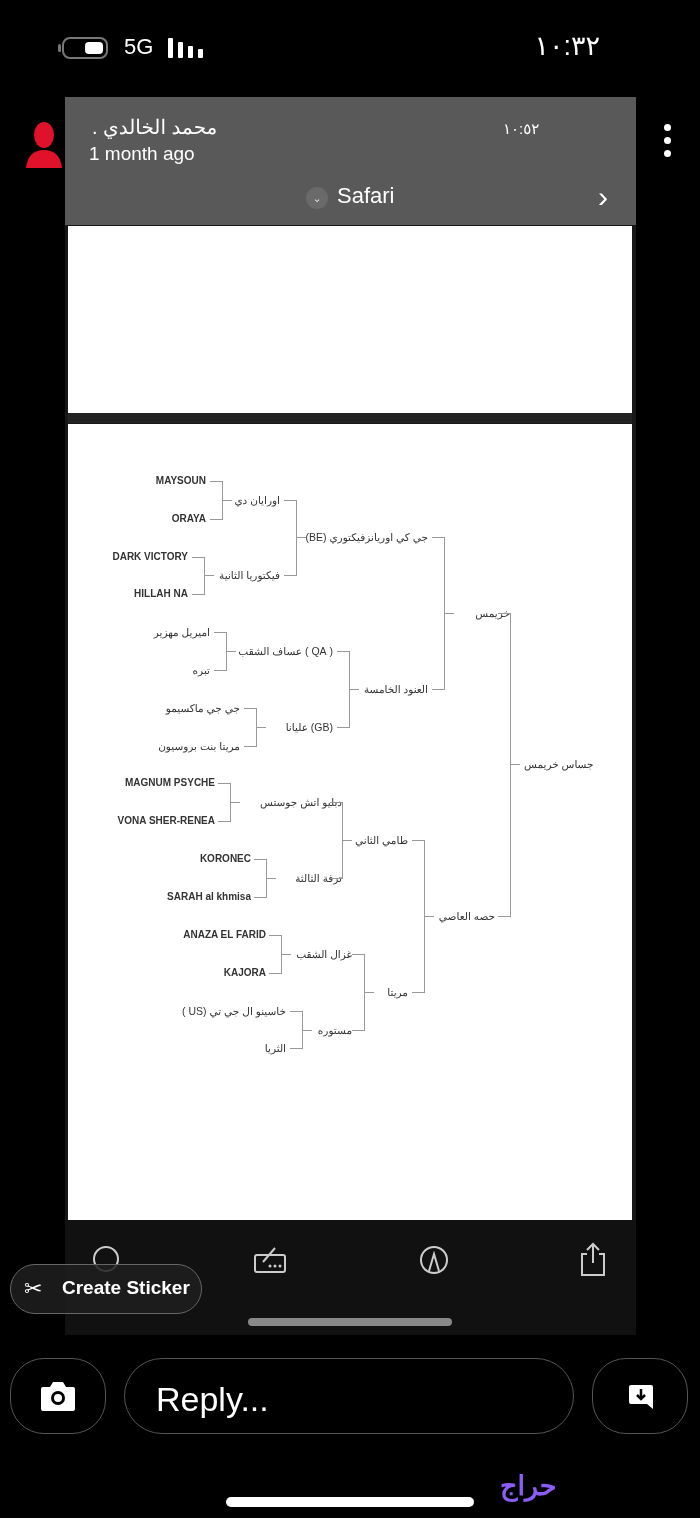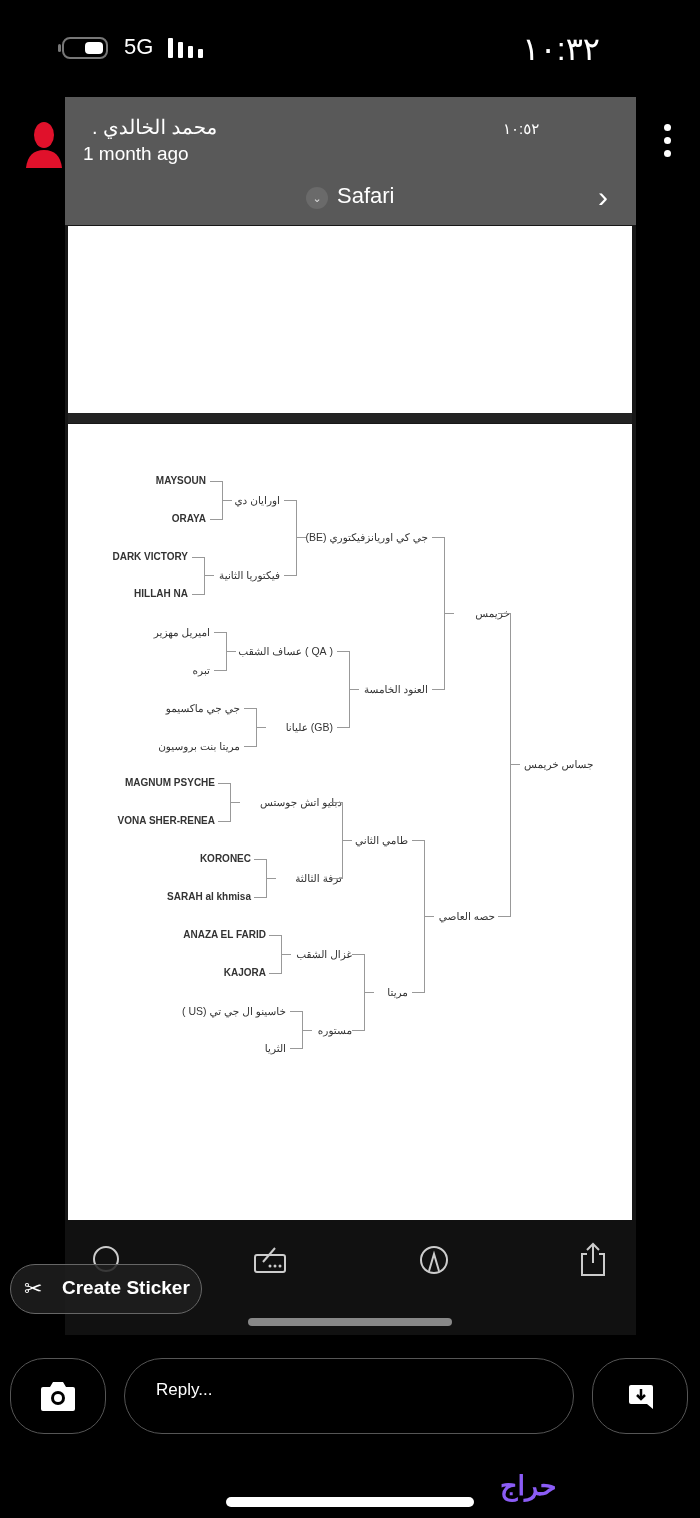--- a/index.html
+++ b/index.html
@@ -5,27 +5,27 @@
   html,body{margin:0;padding:0;background:#000;}
   body{width:700px;height:1518px;position:relative;overflow:hidden;font-family:"Liberation Sans",sans-serif;color:#fff;}
   .abs{position:absolute;}
   
   .battery{left:62px;top:37px;width:46px;height:22px;border:2px solid #777;border-radius:8px;box-sizing:border-box;}
   .battery .fill{position:absolute;right:3px;top:3px;width:18px;height:12px;background:#fff;border-radius:4px;}
   .battery-nub{left:58px;top:44px;width:3px;height:8px;background:#777;border-radius:2px;}
   .net{left:124px;top:34px;font-size:22px;}
   .bars{left:168px;top:38px;width:38px;height:20px;}
   .bars span{position:absolute;bottom:0;background:#fff;width:5px;border-radius:1px;}
-  .clock{right:100px;top:30px;font-size:32px;}
+  .clock{right:100px;top:30px;font-size:27px;}
   
   .story-card{left:65px;top:97px;width:571px;height:1238px;background:#171717;}
   .story-header{left:65px;top:97px;width:571px;height:128px;background:#595959;}
   .avatar{left:24px;top:120px;width:40px;height:50px;}
   .user-name{left:92px;top:115px;font-size:20px;direction:rtl;}
-  .time-ago{left:83px;top:143px;font-size:19px;}
+  .time-ago{left:89px;top:143px;font-size:19px;}
   .story-time{left:503px;top:120px;font-size:15px;}
   .menu-dots{left:662px;top:124px;width:12px;height:34px;}
   .menu-dots span{position:absolute;left:2px;width:7px;height:7px;border-radius:50%;background:#fff;}
   .safari-chip{left:306px;top:187px;width:22px;height:22px;border-radius:50%;background:#6a6a6a;color:#ddd;font-size:11px;text-align:center;line-height:22px;}
   .safari-label{left:337px;top:183px;font-size:22px;}
   .next-arrow{left:598px;top:180px;font-size:30px;}
   
   .page1{left:68px;top:226px;width:564px;height:187px;background:#fff;}
   .divider{left:68px;top:413px;width:564px;height:10px;background:#222;}
   .page2{left:68px;top:424px;width:564px;height:796px;background:#fff;}
@@ -35,21 +35,21 @@
   
   .toolbar{left:65px;top:1220px;width:571px;height:115px;background:#111;}
   .tb-icon{position:absolute;color:#ccc;}
   .sticker{left:10px;top:1264px;width:192px;height:50px;border:1.5px solid #666;border-radius:25px;background:rgba(30,30,30,.85);box-sizing:border-box;}
   .sticker-label{left:62px;top:1277px;font-size:19px;font-weight:bold;}
   .scissors{left:24px;top:1276px;font-size:22px;}
   .home-ind{left:248px;top:1318px;width:204px;height:8px;border-radius:4px;background:#888;}
   
   .cam-btn{left:10px;top:1358px;width:96px;height:76px;border:1.5px solid #555;border-radius:34px;box-sizing:border-box;}
   .reply{left:124px;top:1358px;width:450px;height:76px;border:1.5px solid #555;border-radius:38px;box-sizing:border-box;}
-  .reply-text{left:156px;top:1380px;font-size:17px;}
+  .reply-text{left:156px;top:1380px;font-size:34px;}
   .dl-btn{left:592px;top:1358px;width:96px;height:76px;border:1.5px solid #555;border-radius:34px;box-sizing:border-box;}
   .home-bar{left:226px;top:1497px;width:248px;height:10px;border-radius:5px;background:#fff;}
   .watermark{left:500px;top:1470px;font-size:27px;color:#8b5cf6;font-weight:bold;direction:rtl;}
 </style>
 </head>
 <body>
 
 <div class="abs battery-nub"></div>
 <div class="abs battery">
     <div class="fill"></div>

